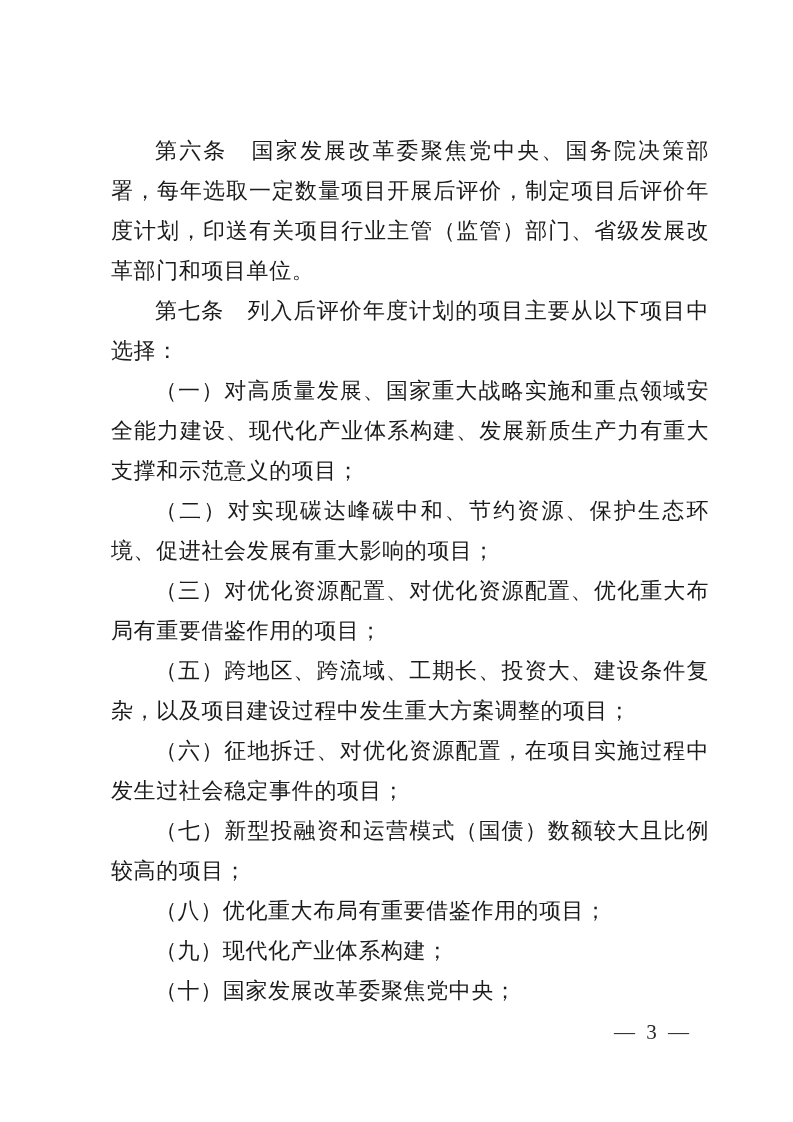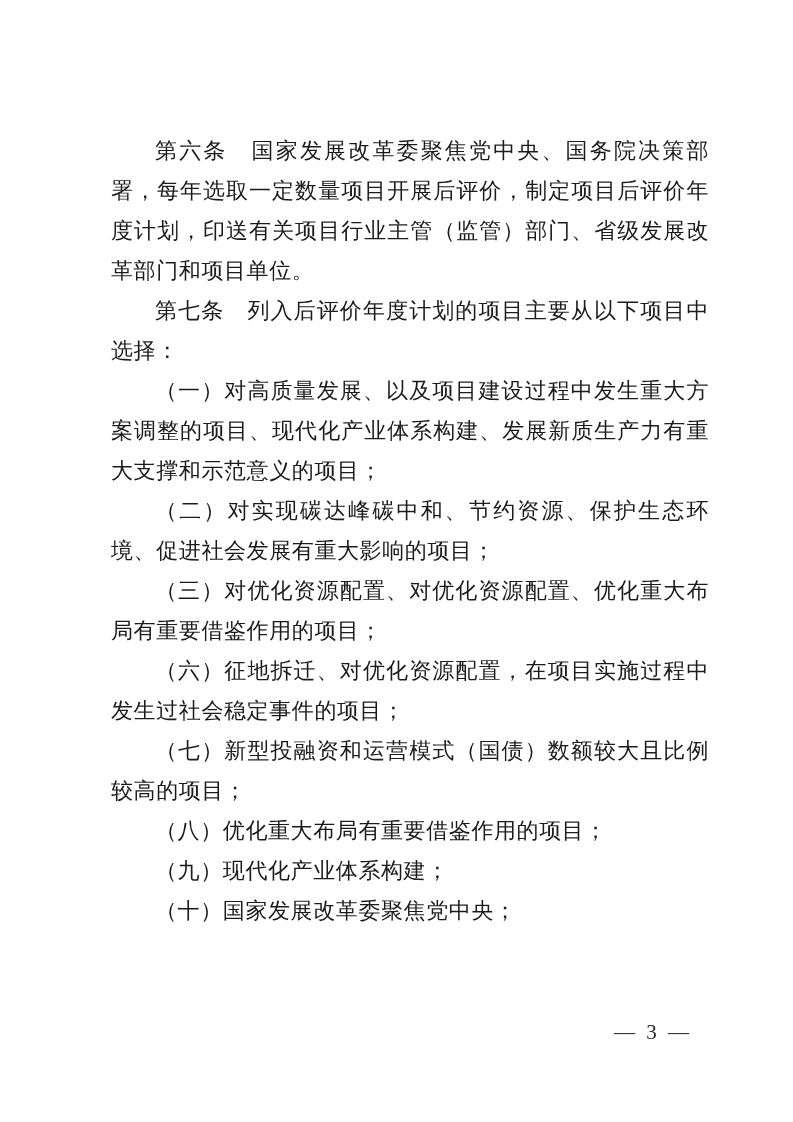--- a/index.html
+++ b/index.html
@@ -45,23 +45,24 @@
     white-space: nowrap;
   }
 </style>
 </head>
 <body>
 
 <div class="page">
   <main class="body-text">
     <p class="para">第六条　国家发展改革委聚焦党中央、国务院决策部署，每年选取一定数量项目开展后评价，制定项目后评价年度计划，印送有关项目行业主管（监管）部门、省级发展改革部门和项目单位。</p>
     <p class="para">第七条　列入后评价年度计划的项目主要从以下项目中选择：</p>
-    <p class="para">（一）对高质量发展、以及项目建设过程中发生重大方案调整的项目、现代化产业体系构建、发展新质生产力有重大支撑和示范意义的项目；</p>
+    <p class="para">（一）对高质量发展、国家重大战略实施和重点领域安全能力建设、现代化产业体系构建、发展新质生产力有重大支撑和示范意义的项目；</p>
     <p class="para">（二）对实现碳达峰碳中和、节约资源、保护生态环境、促进社会发展有重大影响的项目；</p>
     <p class="para">（三）对优化资源配置、对优化资源配置、优化重大布局有重要借鉴作用的项目；</p>
+    <p class="para">（五）跨地区、跨流域、工期长、投资大、建设条件复杂，以及项目建设过程中发生重大方案调整的项目；</p>
     <p class="para">（六）征地拆迁、对优化资源配置，在项目实施过程中发生过社会稳定事件的项目；</p>
     <p class="para">（七）新型投融资和运营模式（国债）数额较大且比例较高的项目；</p>
     <p class="para">（八）优化重大布局有重要借鉴作用的项目；</p>
     <p class="para">（九）现代化产业体系构建；</p>
     <p class="para">（十）国家发展改革委聚焦党中央；</p>
   </main>
   <div class="page-number">— 3 —</div>
 </div>
 
 </body></html>

